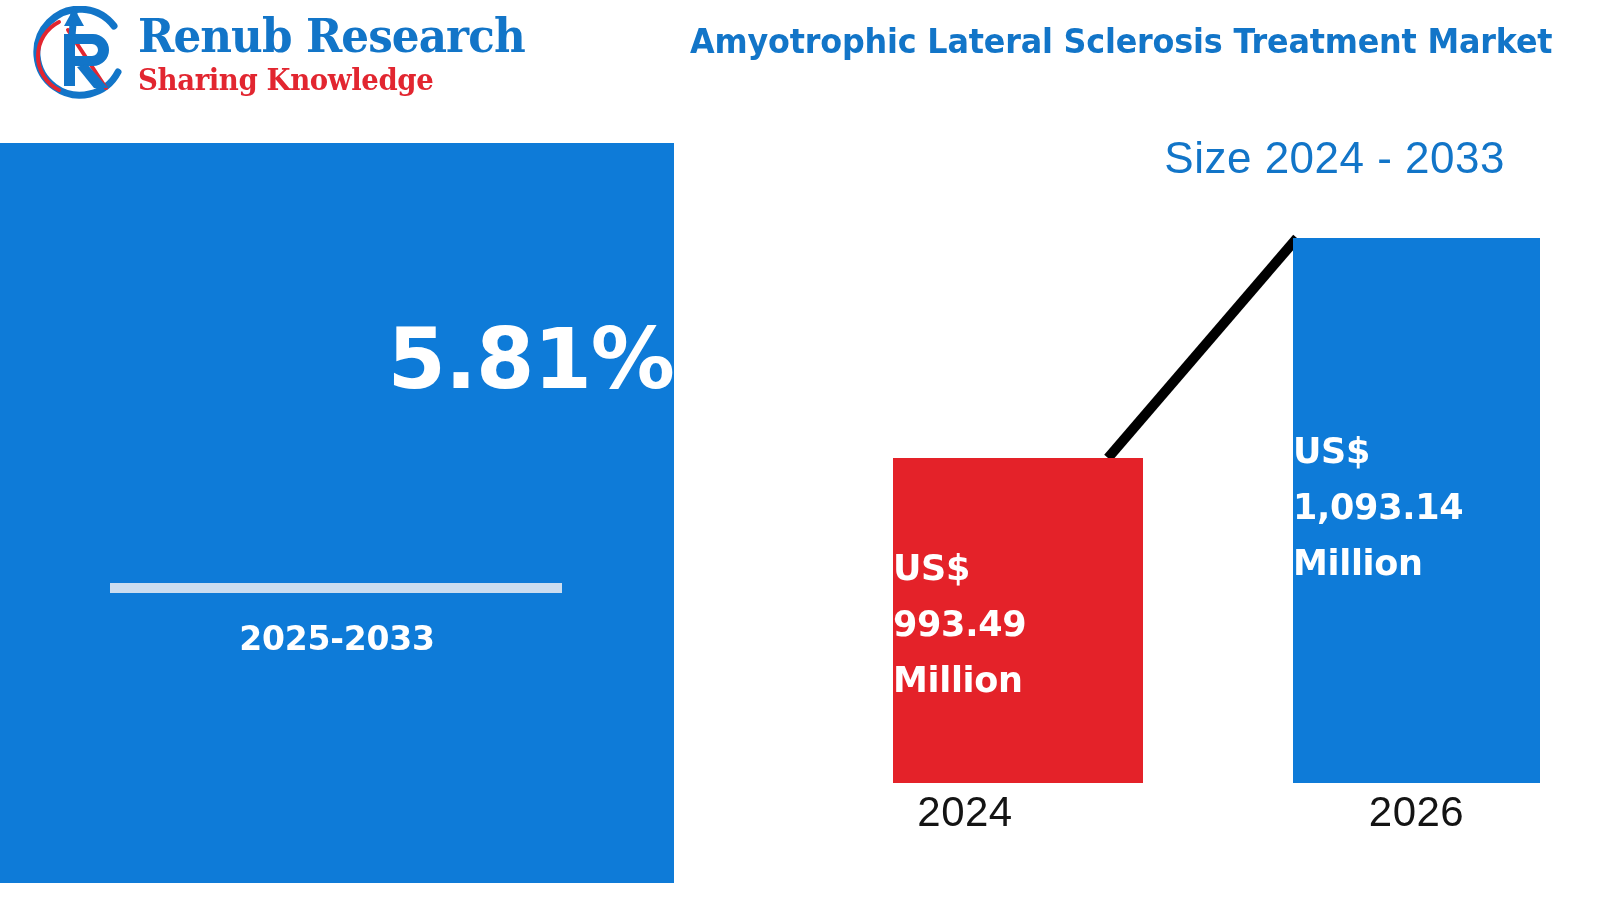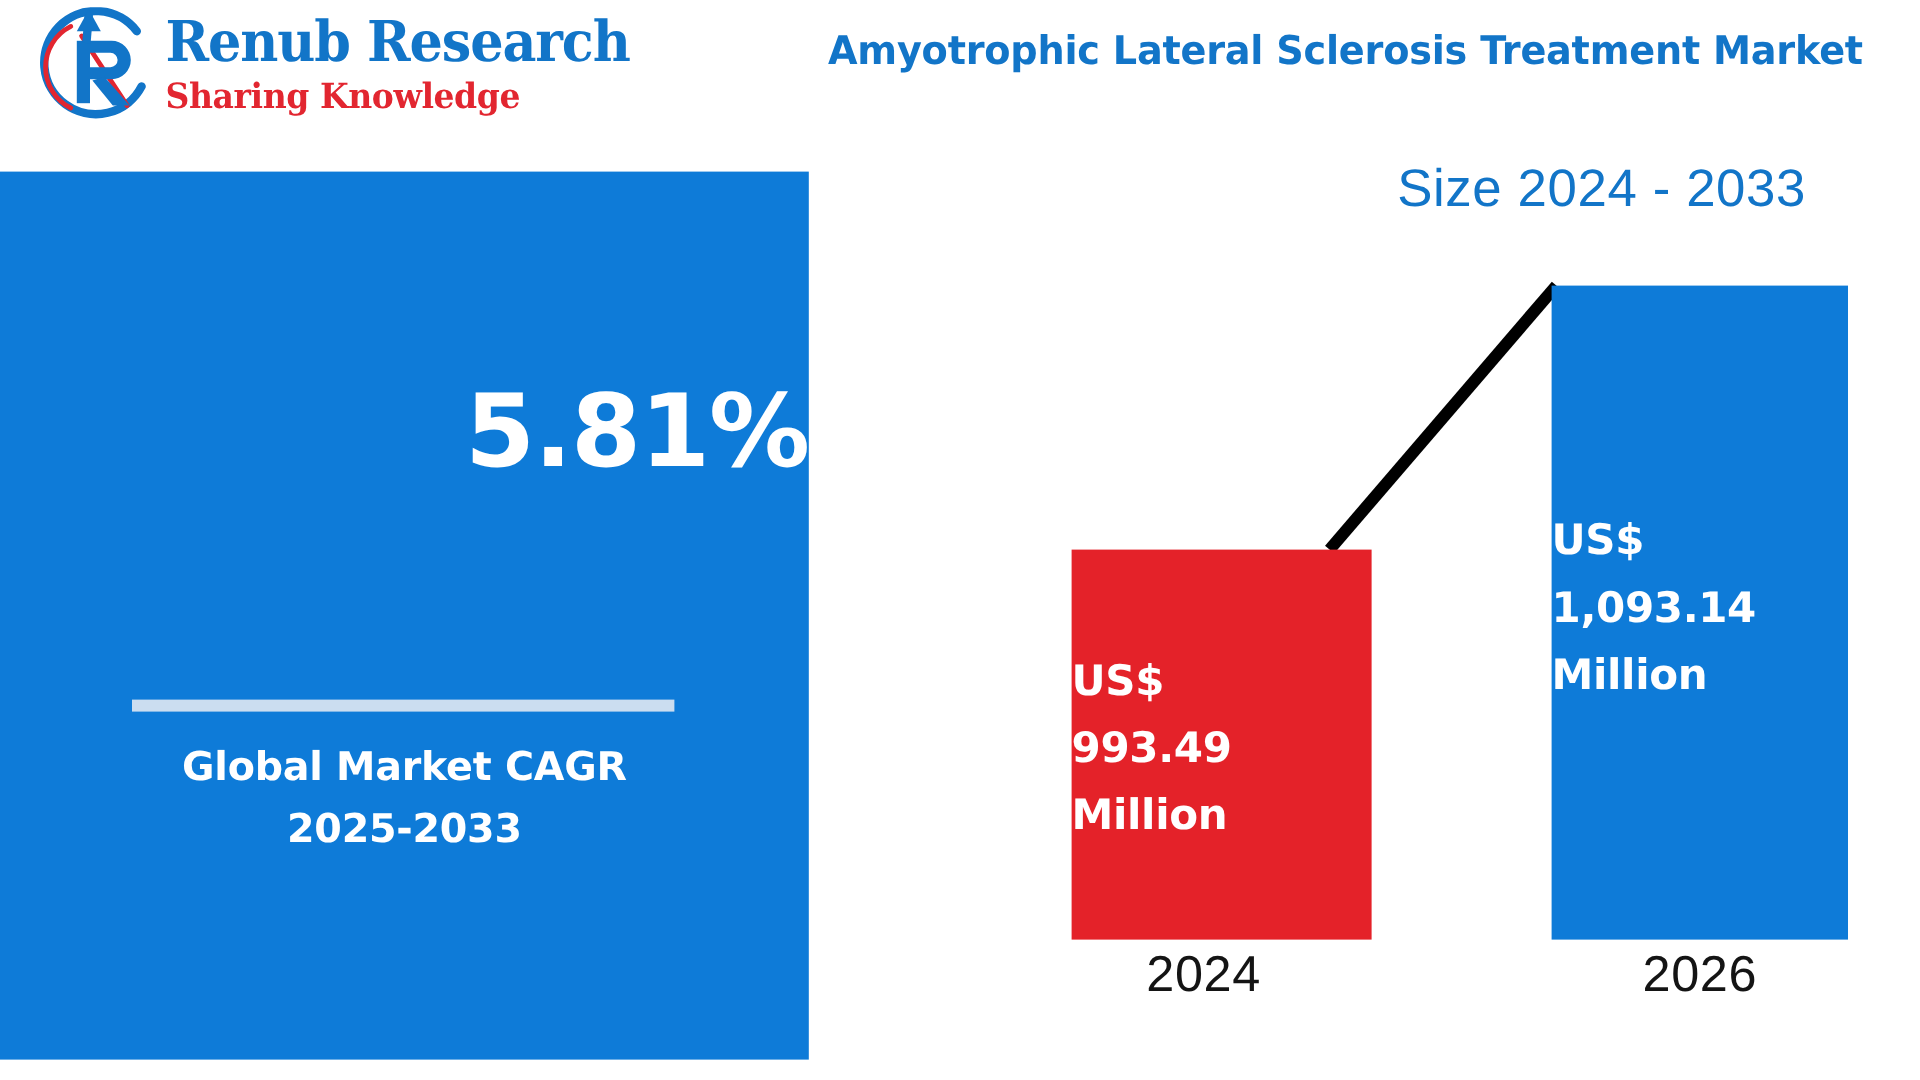--- a/index.html
+++ b/index.html
@@ -191,21 +191,21 @@
   .axis-label {
     position: absolute;
     text-align: center;
     color: #141414;
     font-family: "Liberation Sans", sans-serif;
     font-weight: 400;
     font-size: 42px;
     line-height: 50px;
     letter-spacing: 0.5px;
   }
-  #axis-label-2024 { left: 878px; top: 787px; width: 250px; text-align: center; }
+  #axis-label-2024 { left: 840px; top: 787px; width: 250px; text-align: center; }
   #axis-label-2033 { left: 1293px; top: 787px; width: 247px; }
 </style>
 </head>
 <body>
 
 <div id="logo-block">
   <div id="logo-mark">
     <svg viewBox="0 0 108 100" width="108" height="100" aria-hidden="true">
 
       <path d="M86 20 A43 43 0 1 0 90 66" fill="none" stroke="#1275C8" stroke-width="7" stroke-linecap="round"></path>
@@ -230,21 +230,20 @@
   </div>
 </div>
 
 <div id="chart-title">Amyotrophic Lateral Sclerosis Treatment Market</div>
 <div id="chart-subtitle">Size 2024 - 2033</div>
 
 <div id="cagr-panel">
   <div id="cagr-value">5.81%</div>
   <div id="cagr-divider"></div>
   <div id="cagr-caption">
-    <div>Global Market CAGR</div>
     <div>2025-2033</div>
   </div>
 
 </div>
 
 <svg id="trend-line" viewBox="0 0 1600 900">
   <line x1="1108" y1="458" x2="1297" y2="238" stroke="#000000" stroke-width="10"></line>
 </svg>
 
 <div id="plot-area">

